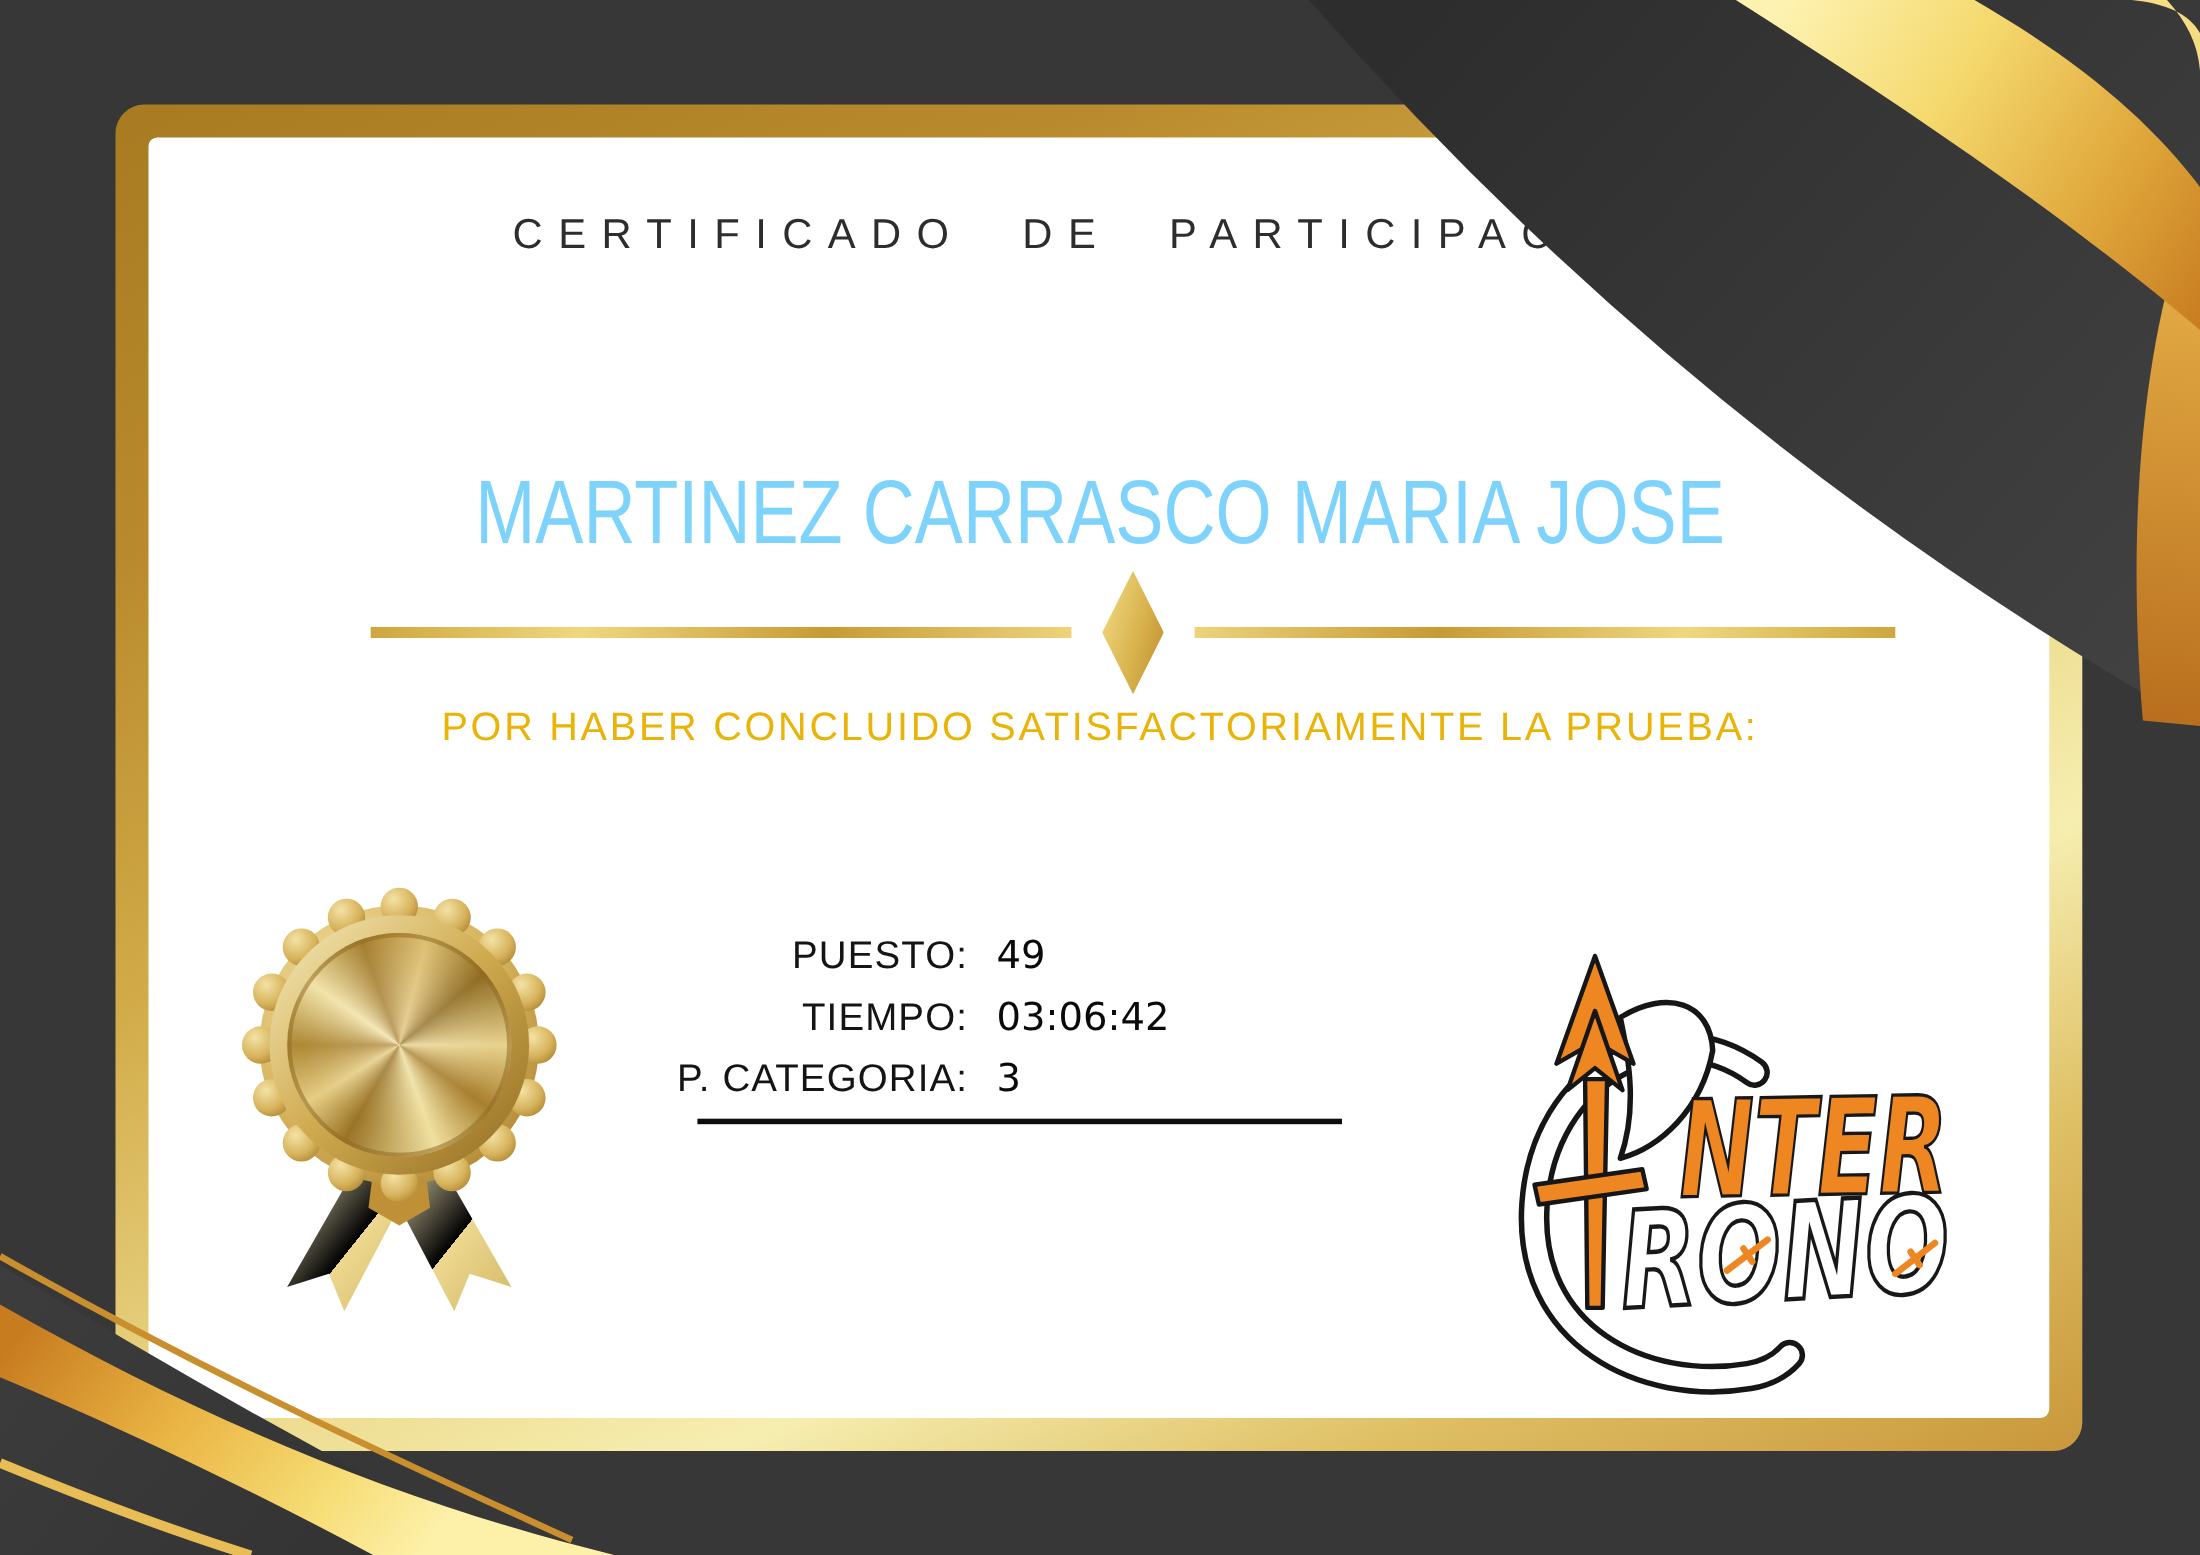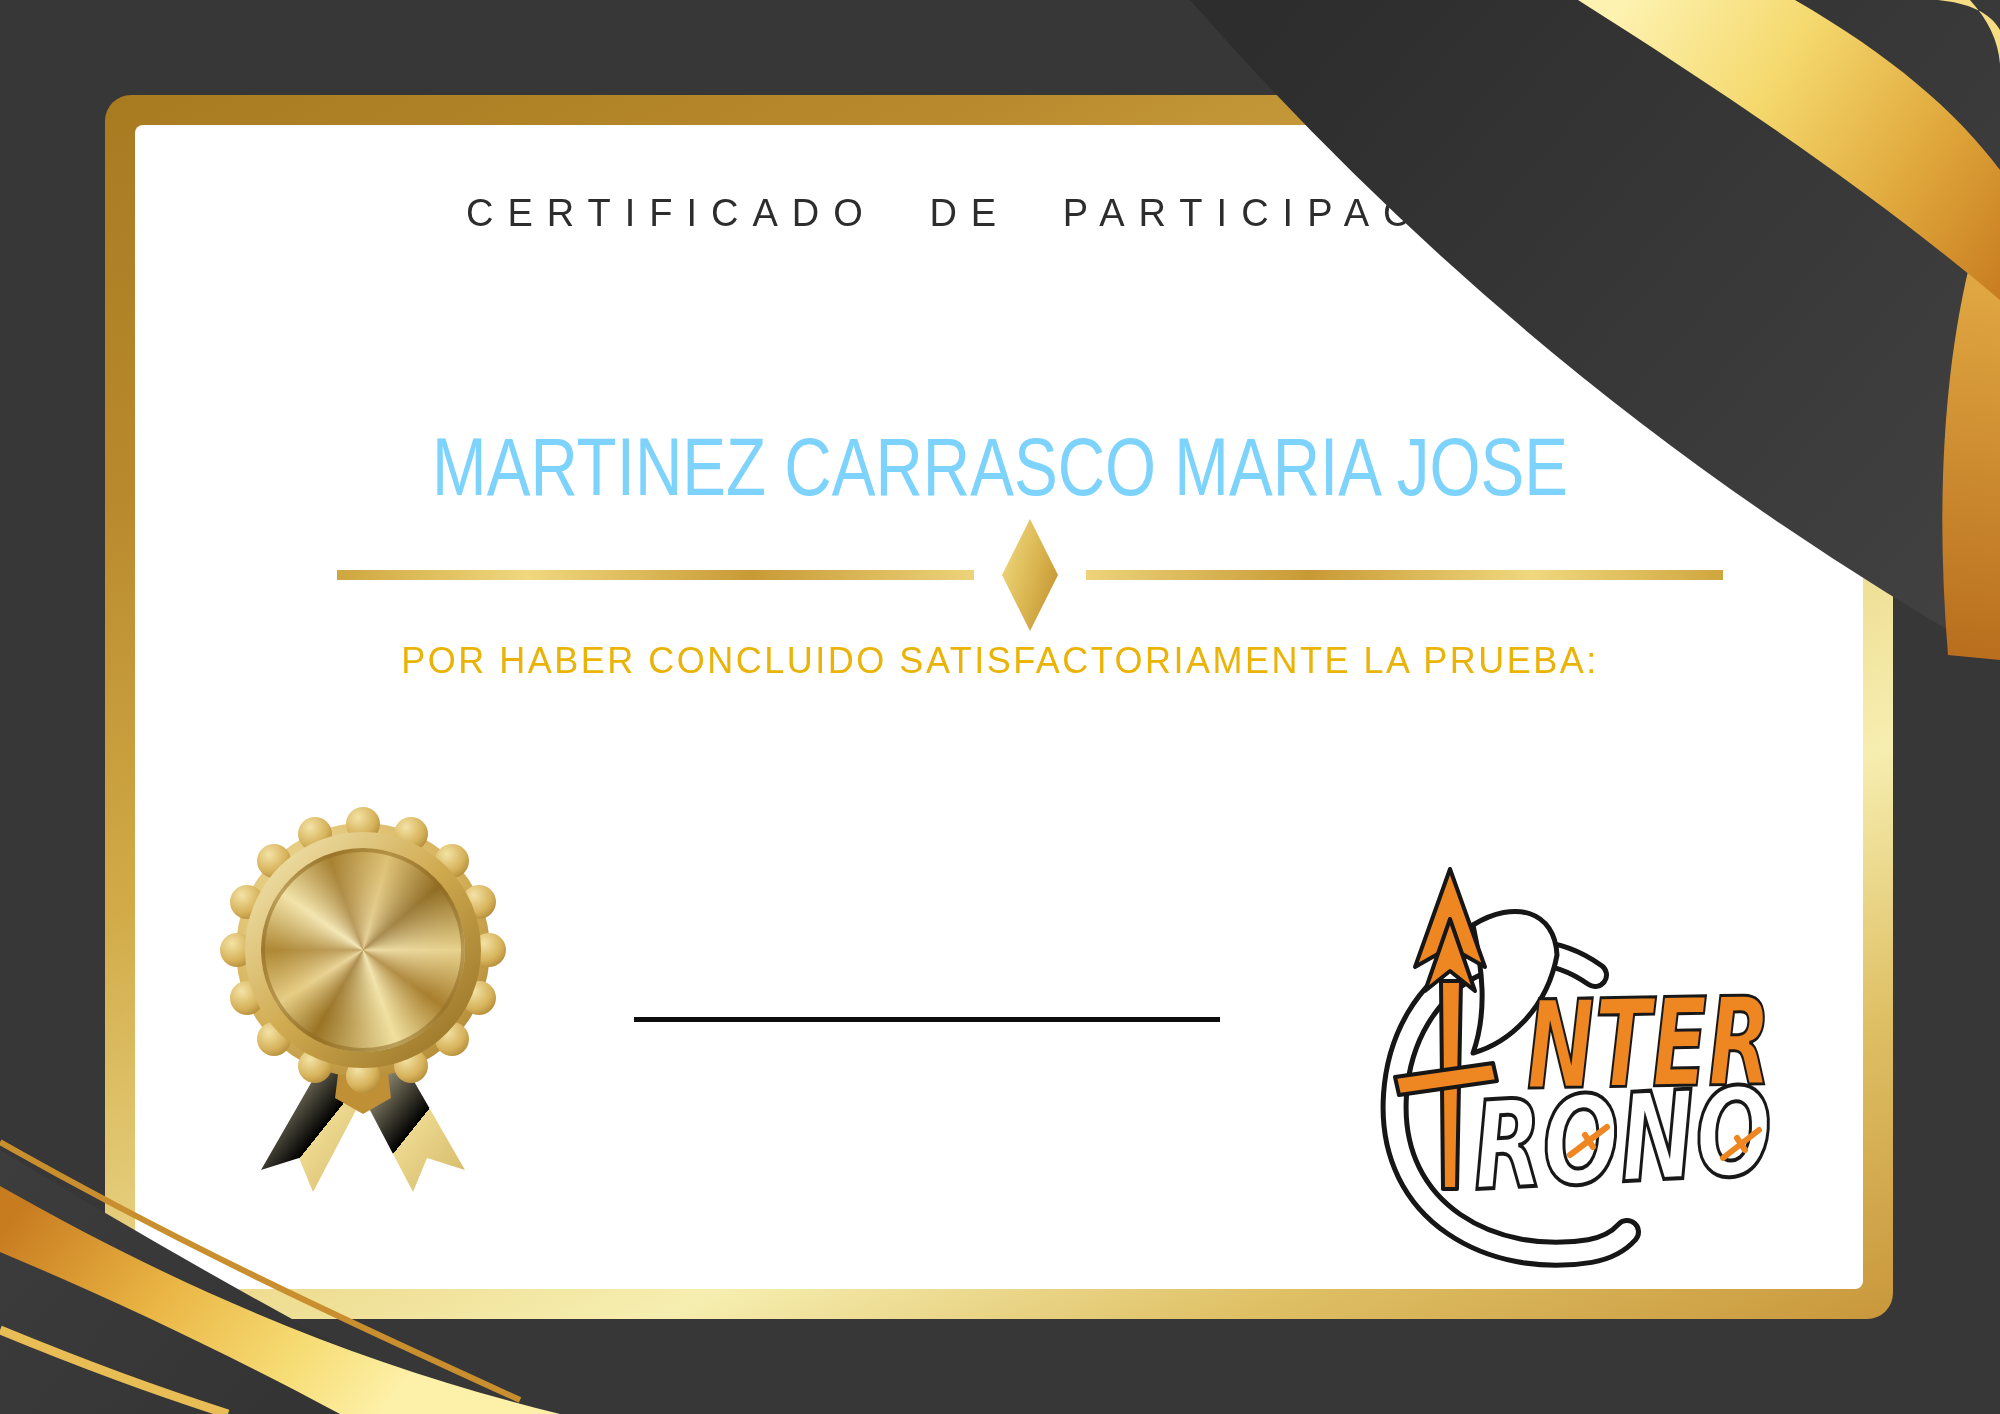--- a/index.html
+++ b/index.html
@@ -79,20 +79,34 @@
   </div>
 
   <div class="divider">
     <div class="div-line left"></div>
     <div class="div-diamond"></div>
     <div class="div-line right"></div>
   </div>
 
   <div class="subtitle">POR HABER CONCLUIDO SATISFACTORIAMENTE LA PRUEBA:</div>
 
+  <div class="fields">
+    <div class="field-row">
+      <div class="field-label">PUESTO:</div>
+      <div class="field-value">49</div>
+    </div>
+    <div class="field-row">
+      <div class="field-label">TIEMPO:</div>
+      <div class="field-value">03:06:42</div>
+    </div>
+    <div class="field-row">
+      <div class="field-label">P. CATEGORIA:</div>
+      <div class="field-value">3</div>
+    </div>
+  </div>
   <div class="sign-line"></div>
 
   <svg class="medal-svg" width="300" height="400" viewBox="0 0 300 400">
     <defs>
       <linearGradient id="ribbonGrad" x1="0" y1="0" x2="1" y2="1">
         <stop offset="0" stop-color="#f7eec2"></stop>
           <stop offset=".55" stop-color="#ecd econ"></stop>
         <stop offset=".55" stop-color="#ecd88f"></stop>
           <stop offset="1" stop-color="#d4b766"></stop>
       </linearGradient>

